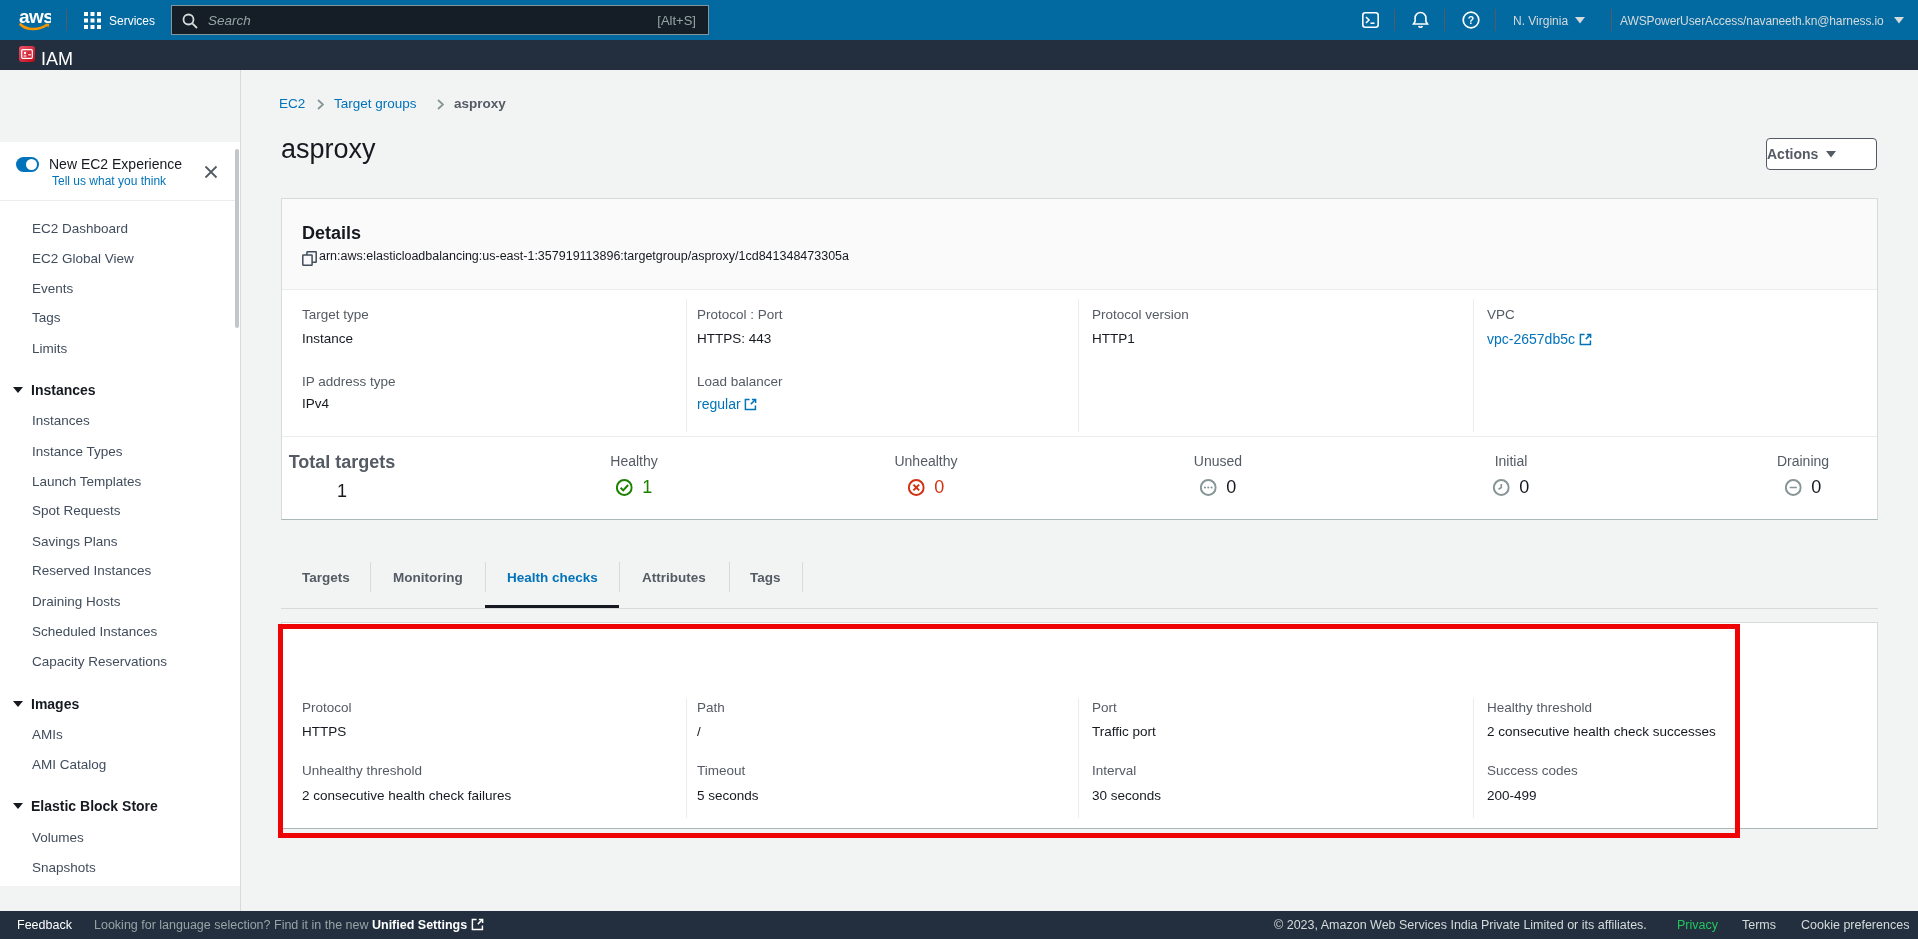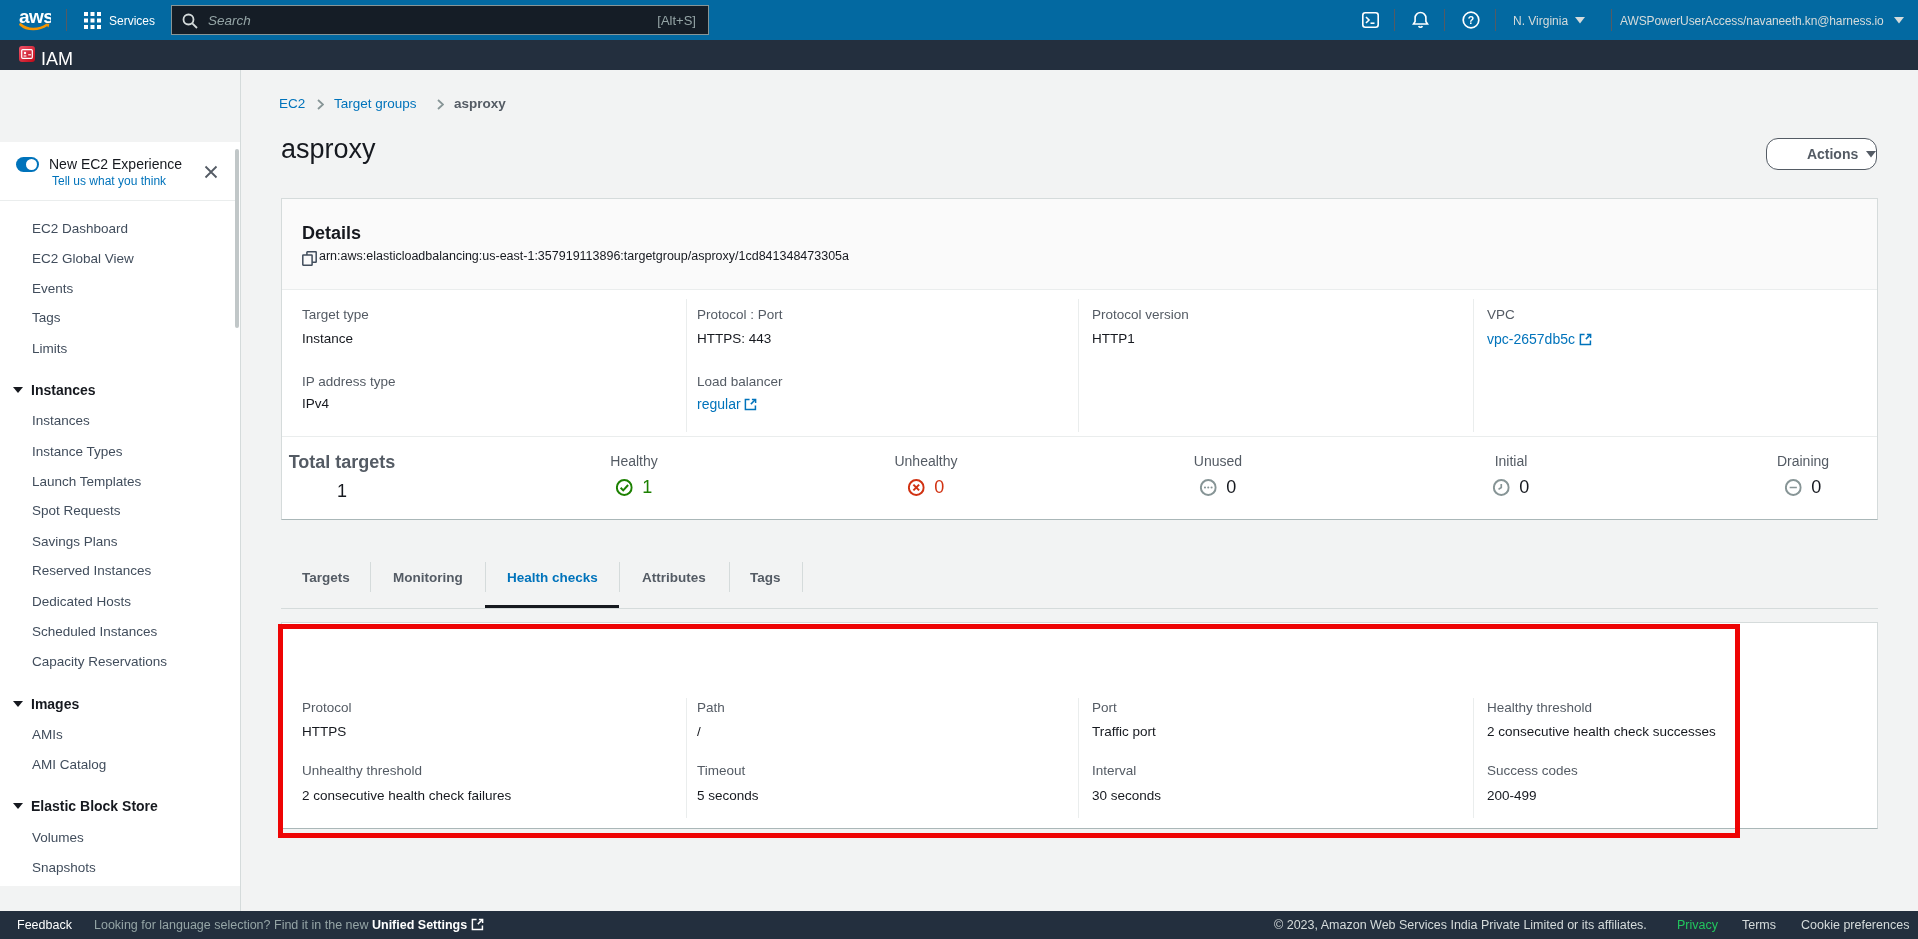--- a/index.html
+++ b/index.html
@@ -109,21 +109,21 @@
   <svg class="abs" style="left:13px;top:317px;" width="10" height="6" viewBox="0 0 10 6">
       <path d="M0 0 h10 l-5 6 z" fill="#16191f"></path>
     </svg>
   <div class="abs" style="left:31px;top:312px;font-size:14px;font-weight:bold;color:#16191f;">Instances</div>
   <div class="abs lbl" style="left:32px;top:343px;color:#414d5c;">Instances</div>
   <div class="abs lbl" style="left:32px;top:374px;color:#414d5c;">Instance Types</div>
   <div class="abs lbl" style="left:32px;top:404px;color:#414d5c;">Launch Templates</div>
   <div class="abs lbl" style="left:32px;top:433px;color:#414d5c;">Spot Requests</div>
   <div class="abs lbl" style="left:32px;top:464px;color:#414d5c;">Savings Plans</div>
   <div class="abs lbl" style="left:32px;top:493px;color:#414d5c;">Reserved Instances</div>
-  <div class="abs lbl" style="left:32px;top:524px;color:#414d5c;">Dedicated Hosts</div>
+  <div class="abs lbl" style="left:32px;top:524px;color:#414d5c;">Draining Hosts</div>
   <div class="abs lbl" style="left:32px;top:554px;color:#414d5c;">Scheduled Instances</div>
   <div class="abs lbl" style="left:32px;top:584px;color:#414d5c;">Capacity Reservations</div>
   <svg class="abs" style="left:13px;top:631px;" width="10" height="6" viewBox="0 0 10 6">
       <path d="M0 0 h10 l-5 6 z" fill="#16191f"></path>
     </svg>
   <div class="abs" style="left:31px;top:626px;font-size:14px;font-weight:bold;color:#16191f;">Images</div>
   <div class="abs lbl" style="left:32px;top:657px;color:#414d5c;">AMIs</div>
   <div class="abs lbl" style="left:32px;top:687px;color:#414d5c;">AMI Catalog</div>
   <svg class="abs" style="left:13px;top:733px;" width="10" height="6" viewBox="0 0 10 6">
       <path d="M0 0 h10 l-5 6 z" fill="#16191f"></path>
@@ -145,21 +145,21 @@
       </svg>
     <div class="abs link" style="left:93px;top:26px;font-size:13.5px;">Target groups</div>
     <svg class="abs" style="left:196px;top:29px;" width="7" height="11" viewBox="0 0 7 11">
         <path d="M1 1 l5 4.5 L1 10" fill="none" stroke="#879596" stroke-width="1.8"></path>
       </svg>
     <div class="abs" style="left:213px;top:26px;font-size:13.5px;color:#545b64;font-weight:bold;">asproxy</div>
   </div>
 
   <div class="abs" style="left:40px;top:64px;font-size:27px;color:#16191f;">asproxy</div>
 
-  <div class="abs" style="left:1525px;top:68px;width:111px;height:32px;background:#ffffff;border:1px solid #545b64;border-radius:12px;text-align:right;">
+  <div class="abs" style="left:1525px;top:68px;width:111px;height:32px;background:#ffffff;border:1px solid #545b64;border-radius:4px;text-align:left;">
     <span style="font-size:14px;font-weight:bold;color:#545b64;line-height:31px;">Actions&nbsp; <svg width="10" height="7" viewBox="0 0 10 7" style="vertical-align:1px;">
           <path d="M0 0 h10 l-5 6.5 z" fill="#545b64"></path>
         </svg></span>
   </div>
 
   <div class="abs card" style="left:40px;top:128px;width:1597px;height:322px;">
     <div class="abs" style="left:0;top:0;width:100%;height:91px;background:#fafafa;border-bottom:1px solid #eaeded;">
       <div class="abs" style="left:20px;top:24px;font-size:18px;font-weight:bold;color:#16191f;">Details</div>
       <svg class="abs" style="left:20px;top:52px;" width="15" height="15" viewBox="0 0 15 15">
         <rect x="4.9" y="0.8" width="9.3" height="10.4" rx="0.5" fill="none" stroke="#414d5c" stroke-width="1.5"></rect>

